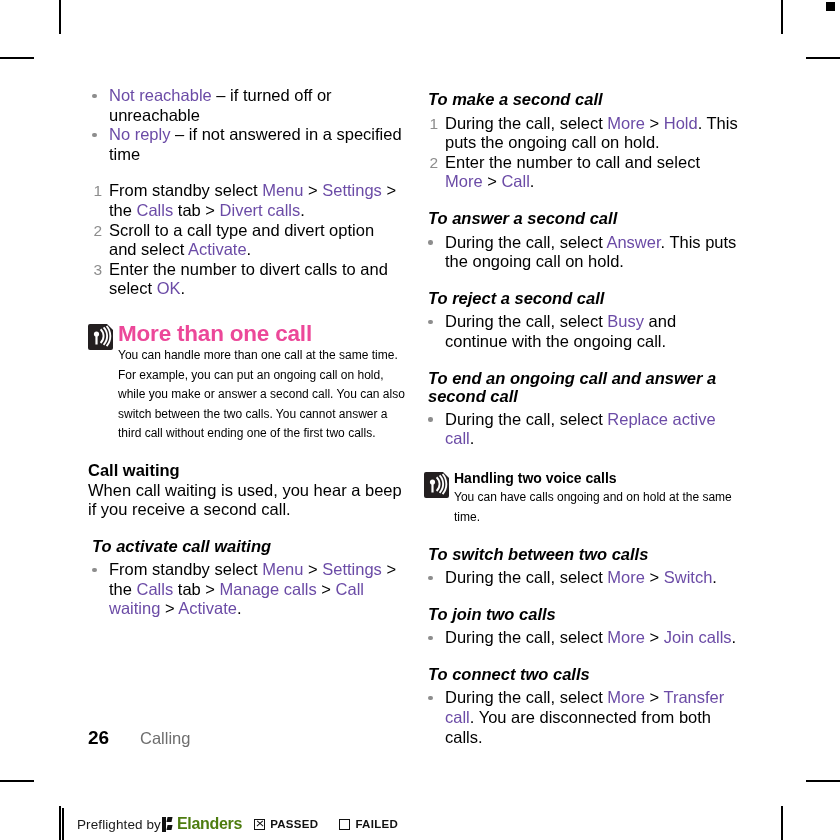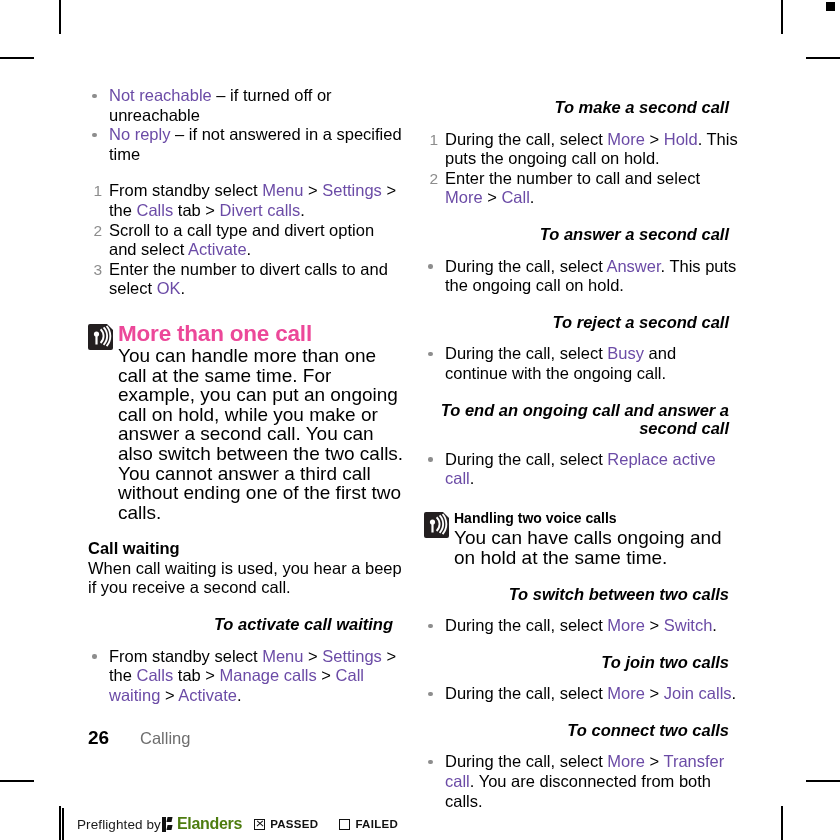--- a/index.html
+++ b/index.html
@@ -60,23 +60,22 @@
   }
   .lnk {
     color: #6b4ba6;
   }
 
   h3.sub {
     font-size: 16.5px;
     line-height: 19.6px;
     font-weight: bold;
     font-style: italic;
-    margin: 12px;
-    color: #000000;
-    text-align: right;
+    margin: 4px;
+    color: #000000;
   }
   h3.sub.tight {
     line-height: 18.5px;
   }
   .sub-wrap {
     margin-top: 17px;
   }
   .sub-wrap.first {
     margin-top: 0;
   }
@@ -116,21 +115,21 @@
   }
   .section.small h3 {
     margin: 0;
     font-size: 14px;
     line-height: 19.6px;
     font-weight: bold;
     color: #000000;
   }
   .section p {
     margin: 0;
-    font-size: 19px;
+    font-size: 12px;
     line-height: 19.6px;
   }
 
   
   ol.steps, ul.bullets {
     list-style: none;
     margin: 0;
     padding: 0;
   }
   ol.steps > li, ul.bullets > li {

